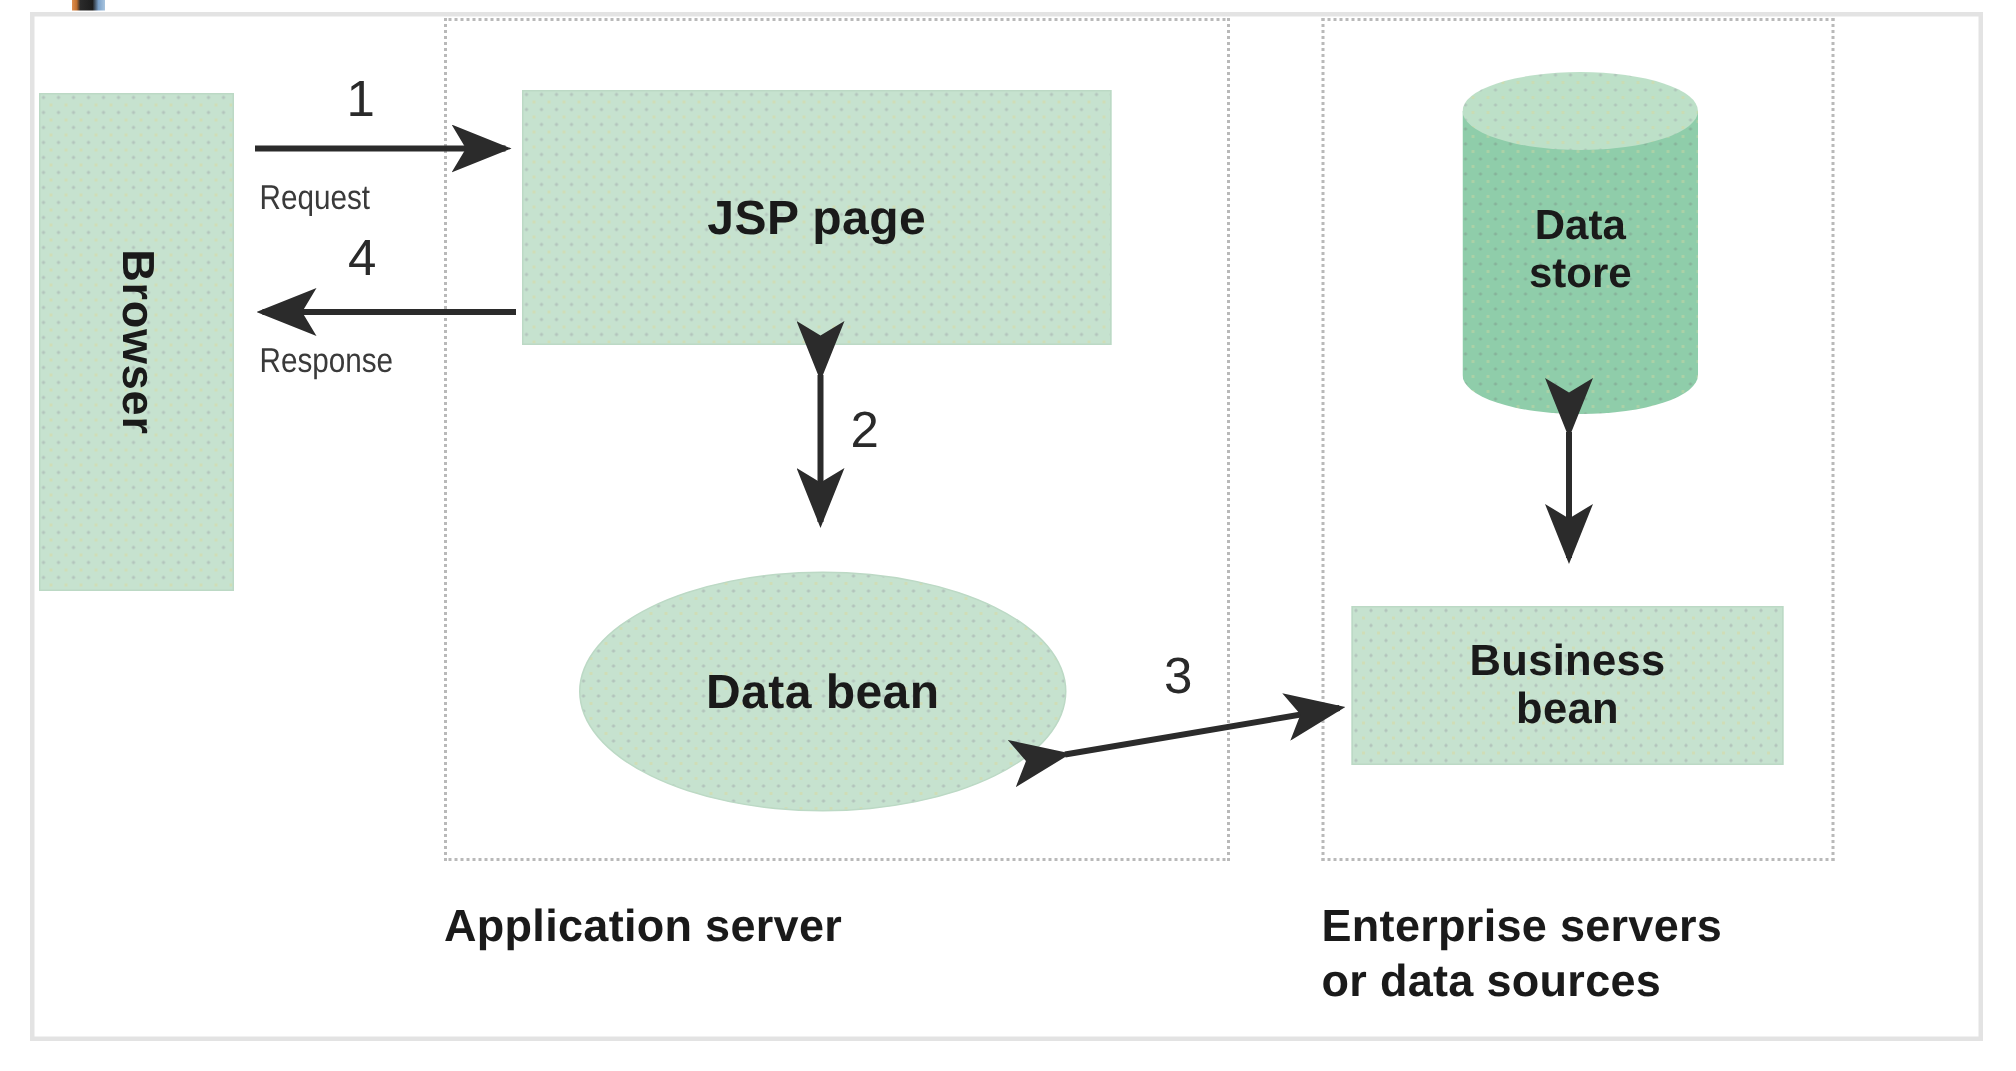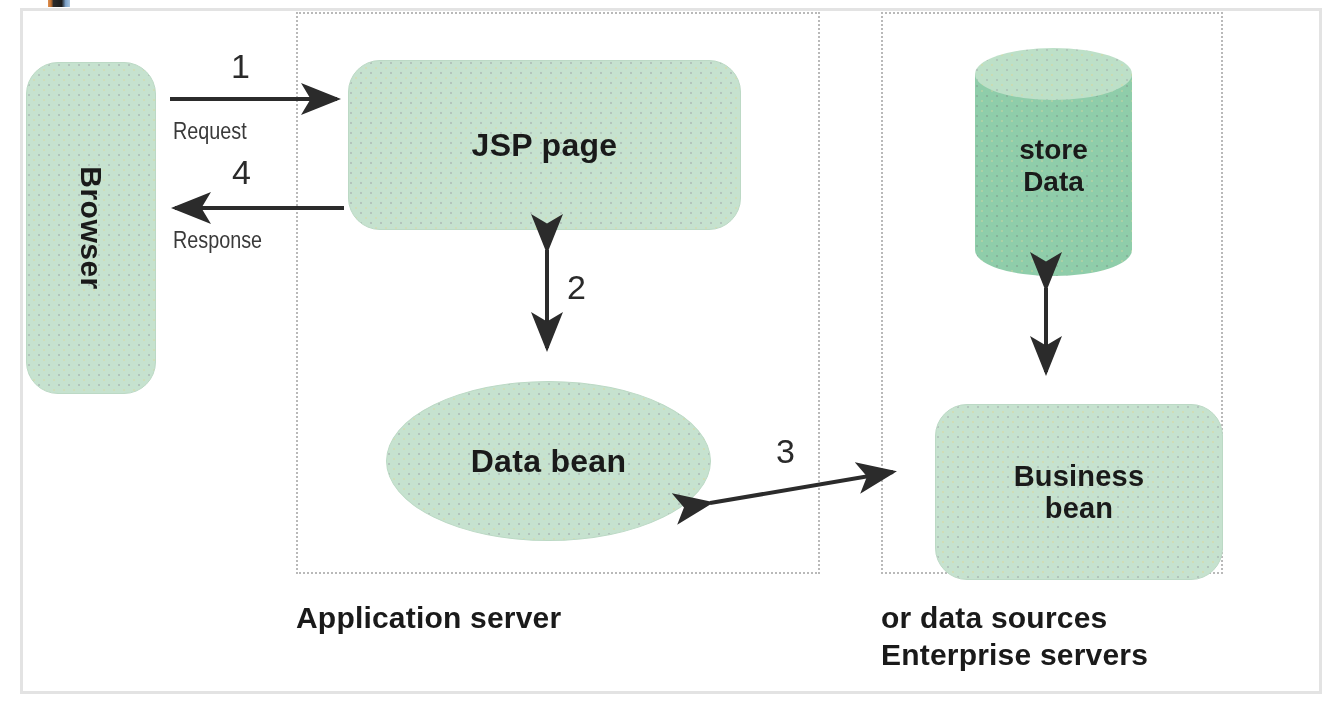--- a/index.html
+++ b/index.html
@@ -76,21 +76,20 @@
 
   .shape {
     position: absolute;
     box-sizing: border-box;
     display: flex;
     align-items: center;
     justify-content: center;
     text-align: center;
     color: #1a1a1a;
     font-weight: bold;
-    border-radius: 32px;
   }
 
   
   #browser-box {
     left: 26px; top: 62px; width: 130px; height: 332px;
     border: 1px solid #bcd9c5;
   }
   #browser-label {
     font-size: 30px;
     letter-spacing: 0.5px;
@@ -108,21 +107,21 @@
   
   #bean-ellipse {
     left: 386px; top: 381px; width: 325px; height: 160px;
     border-radius: 50%;
     border: 1px solid #bcd9c5;
   }
   #bean-label { font-size: 32px; letter-spacing: 0.3px; }
 
   
   #biz-box {
-    left: 935px; top: 404px; width: 288px; height: 176px;
+    left: 901px; top: 404px; width: 288px; height: 106px;
     border: 1px solid #bcd9c5;
   }
   #biz-label { font-size: 29px; line-height: 1.12; letter-spacing: 0.2px; }
 
   
   #datastore {
     position: absolute;
     left: 975px; top: 48px; width: 157px; height: 228px;
   }
   #ds-body {
@@ -212,22 +211,22 @@
   </div>
 
   <div class="shape tex" id="bean-ellipse">
     <span id="bean-label">Data bean</span>
   </div>
 
   <div id="datastore">
     <div id="ds-body" class="tex-dark"></div>
     <div id="ds-top" class="tex-light"></div>
     <div id="ds-label">
+      <div>Data</div>
       <div>store</div>
-      <div>Data</div>
     </div>
   </div>
 
   <div class="shape tex" id="biz-box">
     <span id="biz-label">
       <span>Business</span><br>
       <span>bean</span>
     </span>
   </div>
 
@@ -255,17 +254,17 @@
   <div class="step-num" id="num-1">1</div>
   <div class="step-num" id="num-4">4</div>
   <div class="step-num" id="num-2">2</div>
   <div class="step-num" id="num-3">3</div>
 
   <div class="flow-label" id="label-request">Request</div>
   <div class="flow-label" id="label-response">Response</div>
 
   <div class="caption" id="caption-app">Application server</div>
   <div class="caption" id="caption-ent">
+    <div>Enterprise servers</div>
     <div>or data sources</div>
-    <div>Enterprise servers</div>
   </div>
 
 </div>
 
 </body></html>

